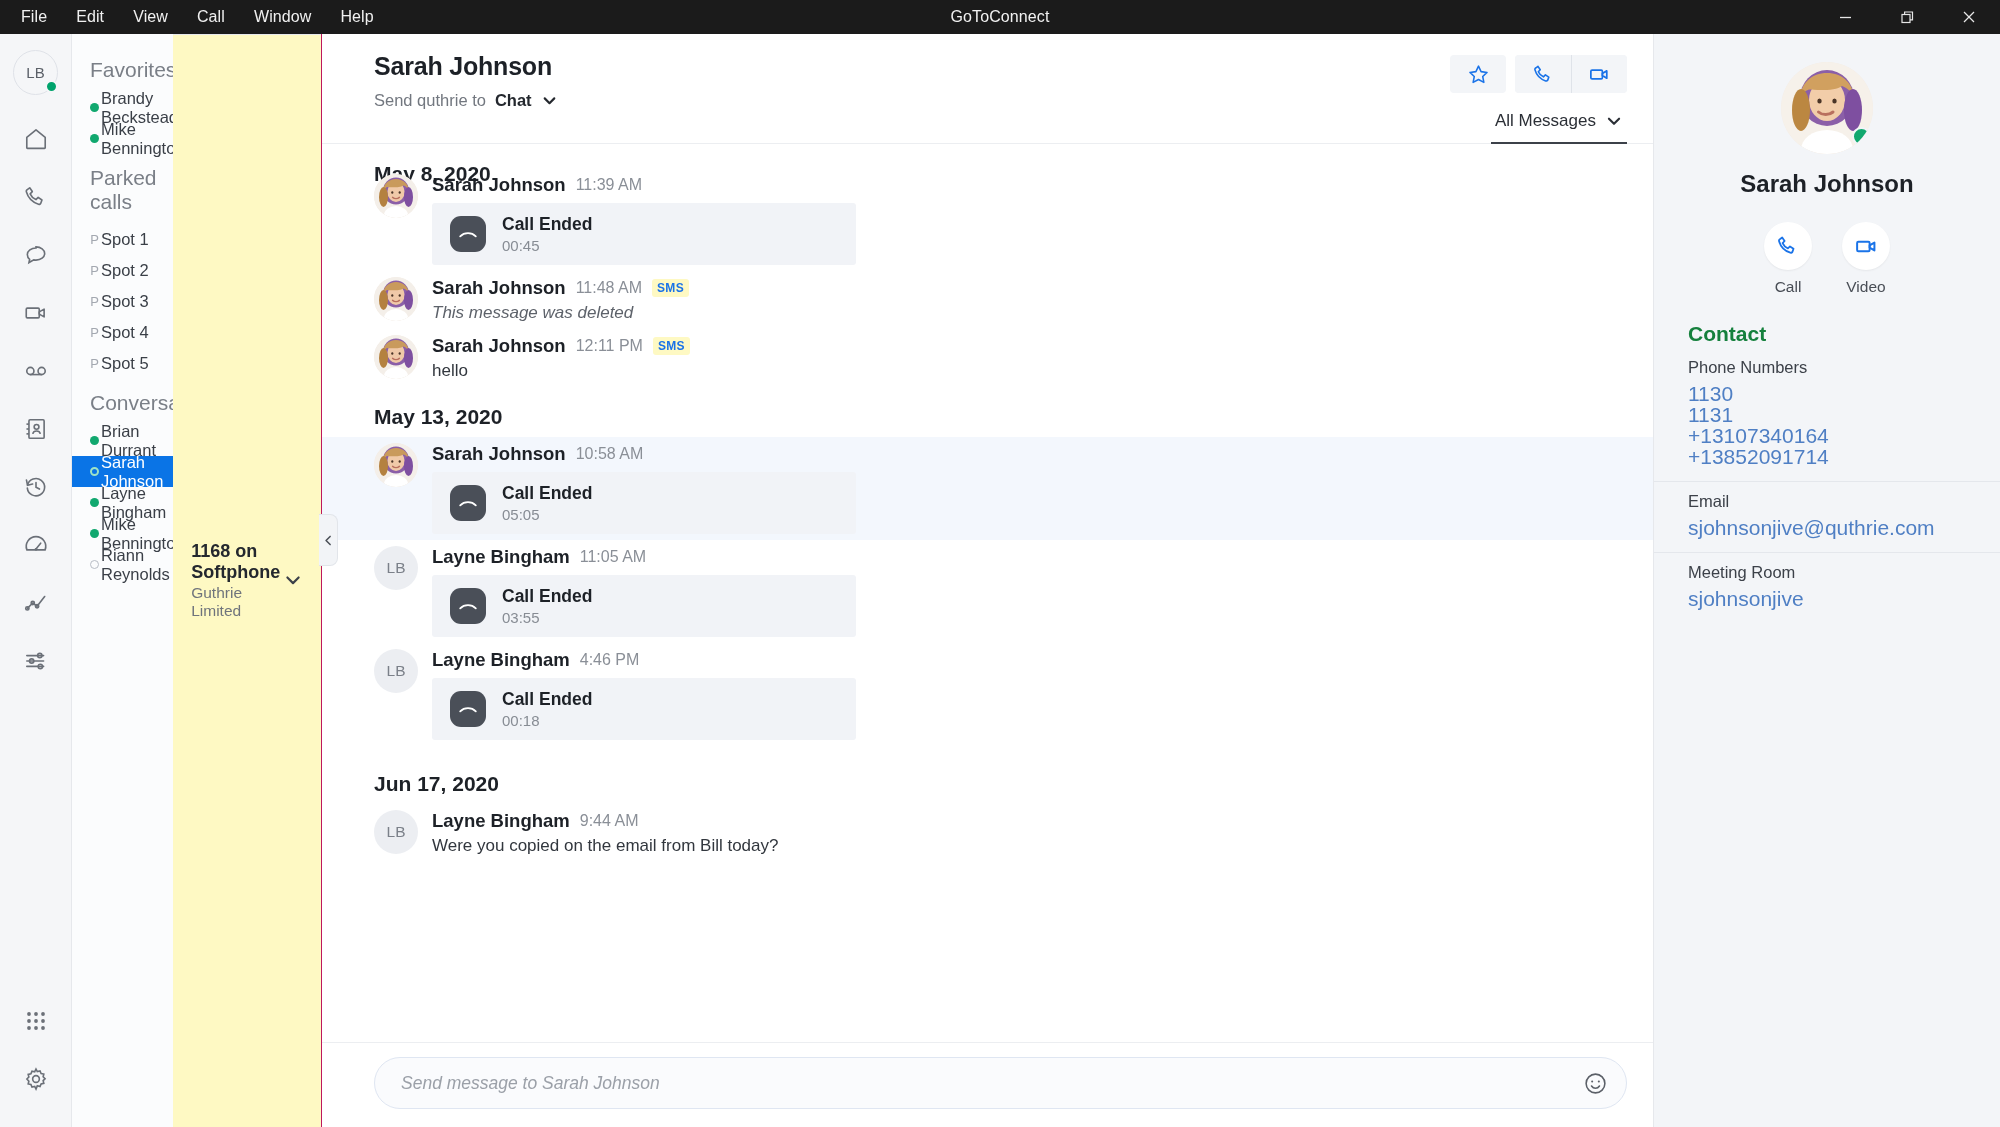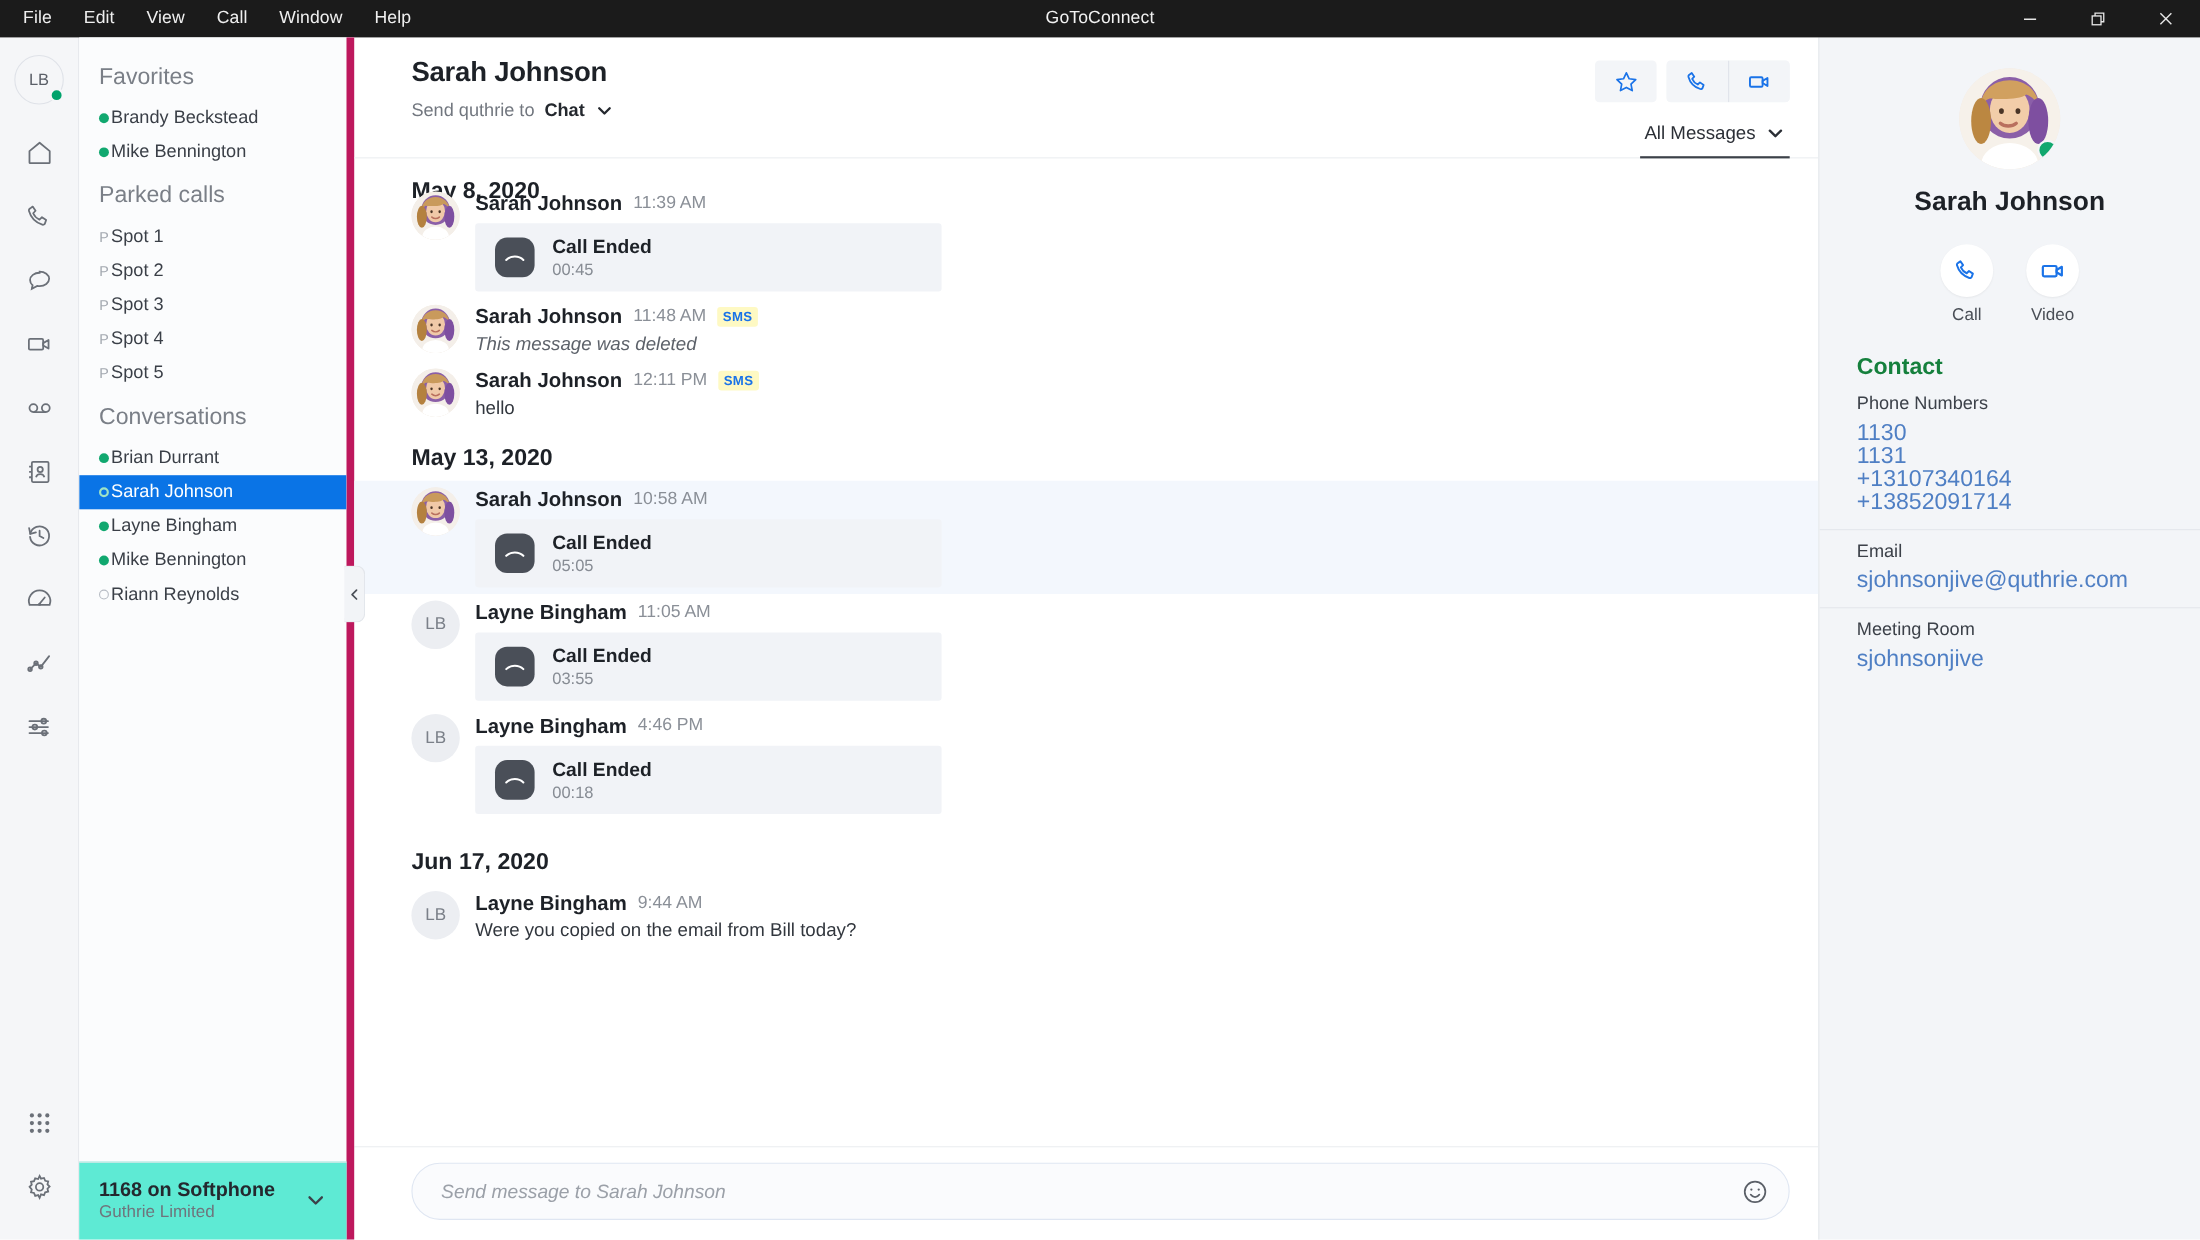--- a/index.html
+++ b/index.html
@@ -52,21 +52,21 @@
   }
   .rail-btn{
     width:52px; height:52px; display:flex; align-items:center; justify-content:center;
     color:#6b7078; border-radius:6px; cursor:pointer; margin-bottom:6px;
   }
   .rail-spacer{ flex:1 1 auto; }
 
   
   .sidebar{
     width:250px; flex:0 0 250px; background:#fbfcfd;
-    border-right:7px solid #be185d; display:flex; flex-direction:column;
+    border-right:1px solid #be185d; display:flex; flex-direction:row;
     position:relative;
   }
   .side-scroll{ flex:1 1 auto; overflow:hidden; padding-top:12px; }
   .side-head{
     font-size:21px; color:#7a7f87; font-weight:400;
     padding:12px 0 10px 18px;
   }
   .side-row{
     display:flex; align-items:center; gap:2px;
     padding:3px 0 3px 18px; height:31px; font-size:16.5px; color:#3a3f47;
@@ -75,21 +75,21 @@
   .side-row.selected{ background:#0a74e6; color:#fff; }
   .dot{ width:9px; height:9px; border-radius:50%; flex:0 0 9px; }
   .dot.on{ background:#11a86f; }
   .dot.off{ background:transparent; border:1.5px solid #b8bdc5; }
   .dot.ring{ background:transparent; border:2px solid #11a86f; }
   .side-row.selected .dot.ring{ border-color:#9fe3c5; }
   .pmark{ font-size:13px; color:#a3a8b0; width:9px; text-align:center; flex:0 0 9px; }
 
   .side-foot{
     border-top:1px solid #e6e8ec; padding:14px 18px 16px 18px;
-    display:flex; align-items:center; cursor:pointer; background:#5eead4;
+    display:flex; align-items:center; cursor:pointer; background:#fef9c3;
   }
   .side-foot-txt{ flex:1 1 auto; }
   .foot-main{ font-size:18px; font-weight:700; color:#24282e; }
   .foot-sub{ font-size:15.5px; color:#6f747c; margin-top:1px; }
 
   .collapse-tab{
     position:absolute; right:-17px; top:480px; width:19px; height:52px;
     background:#f2f4f7; border:1px solid #e2e5ea; border-left:none;
     border-radius:0 8px 8px 0; display:flex; align-items:center;
     justify-content:center; color:#4a4f57; cursor:pointer; z-index:5;

